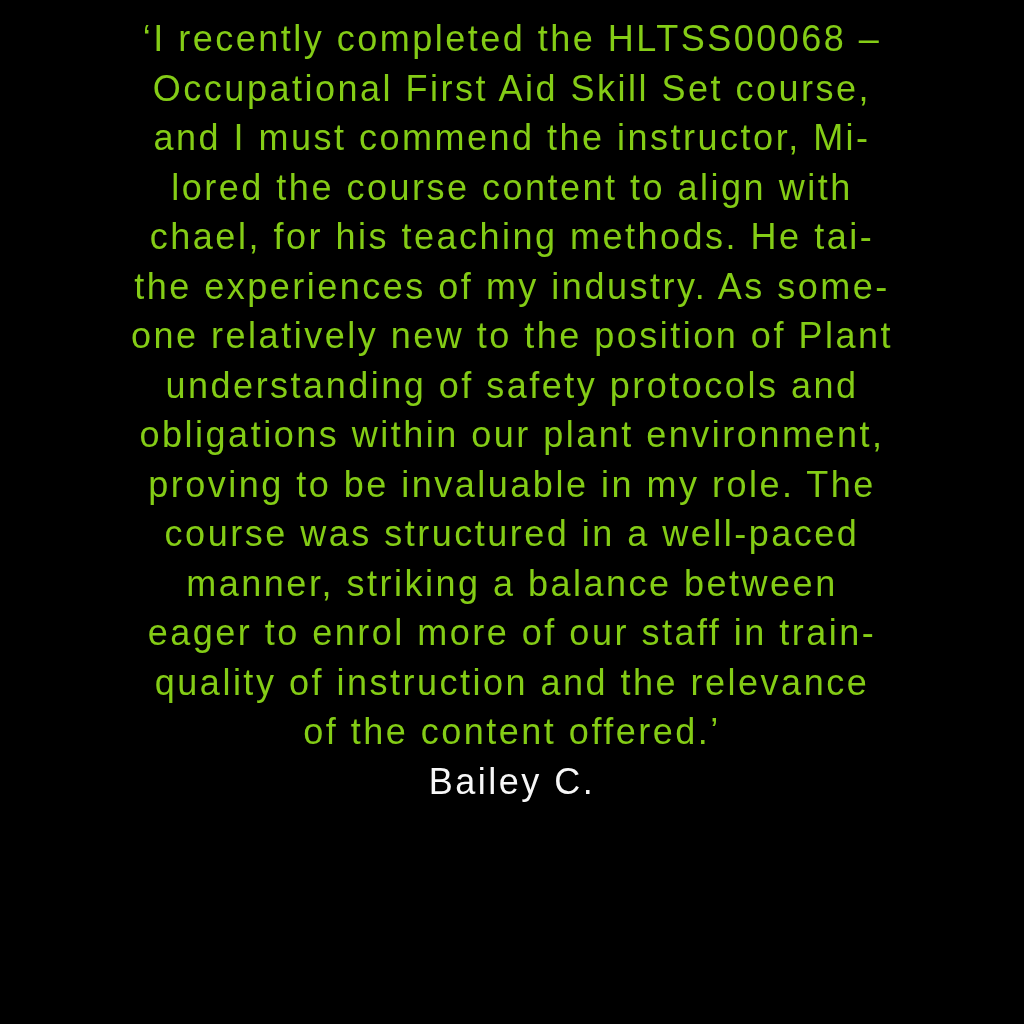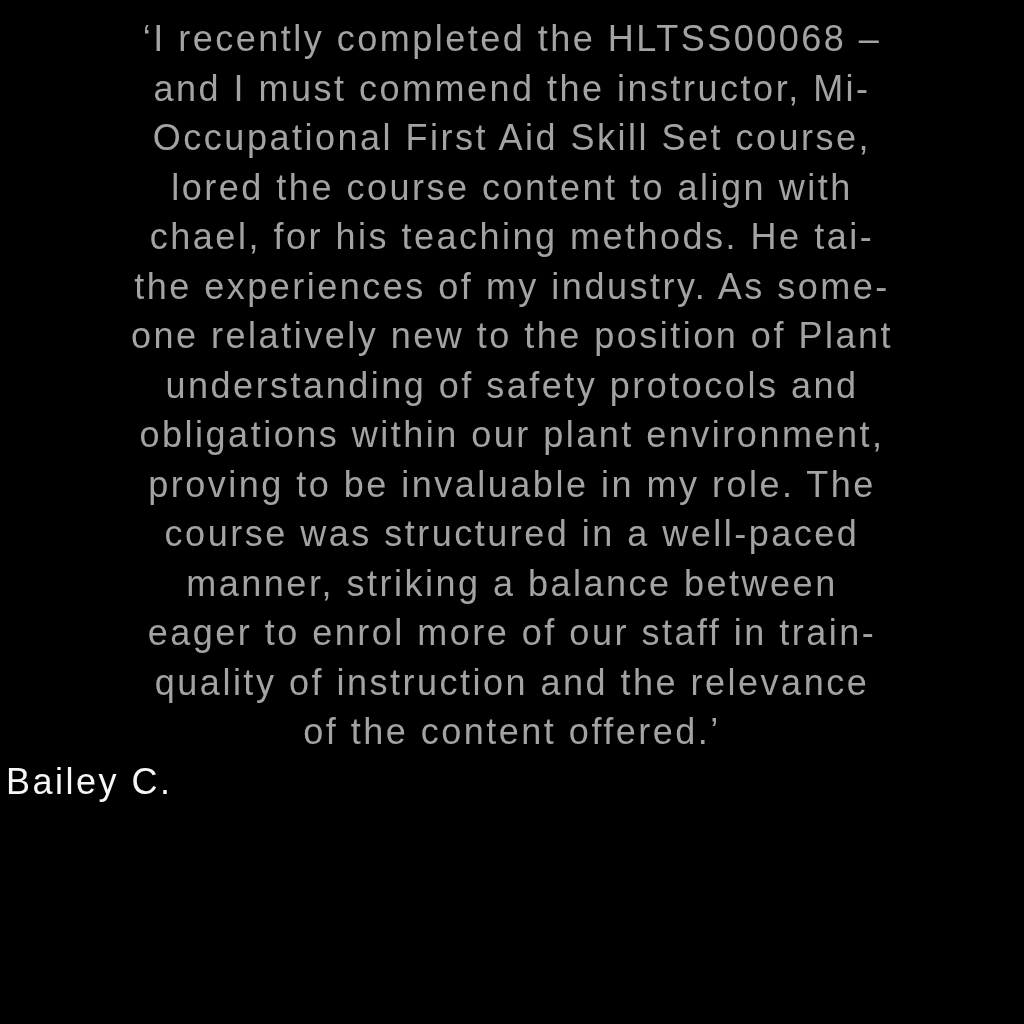--- a/index.html
+++ b/index.html
@@ -16,47 +16,47 @@
       width: 1024px;
       height: 1024px;
       background: #000000;
       display: flex;
       flex-direction: column;
       align-items: center;
       justify-content: flex-start;
       padding-top: 14px;
     }
     .quote-line {
-      color: #a3a3a3;
+      color: #84cc16;
       font-size: 36px;
       font-weight: 300;
       line-height: 49.5px;
       letter-spacing: 2.5px;
       text-align: center;
       white-space: pre;
       width: 1024px;
     }
     .attribution {
       color: #f7f7f7;
       font-size: 36px;
       font-weight: 300;
       line-height: 49.5px;
       letter-spacing: 2.5px;
-      text-align: left;
+      text-align: center;
       white-space: pre;
       width: 1012px;
     }
   </style>
 </head>
 <body>
 
 <div class="quote-card">
   <div class="quote-line">‘I recently completed the HLTSS00068 –</div>
+  <div class="quote-line">Occupational First Aid Skill Set course,</div>
   <div class="quote-line">and I must commend the instructor, Mi-</div>
-  <div class="quote-line">Occupational First Aid Skill Set course,</div>
   <div class="quote-line">lored the course content to align with</div>
   <div class="quote-line">chael, for his teaching methods. He tai-</div>
   <div class="quote-line">the experiences of my industry. As some-</div>
   <div class="quote-line">one relatively new to the position of Plant</div>
   <div class="quote-line">understanding of safety protocols and</div>
   <div class="quote-line">obligations within our plant environment,</div>
   <div class="quote-line">proving to be invaluable in my role. The</div>
   <div class="quote-line">course was structured in a well-paced</div>
   <div class="quote-line">manner, striking a balance between</div>
   <div class="quote-line">eager to enrol more of our staff in train-</div>

